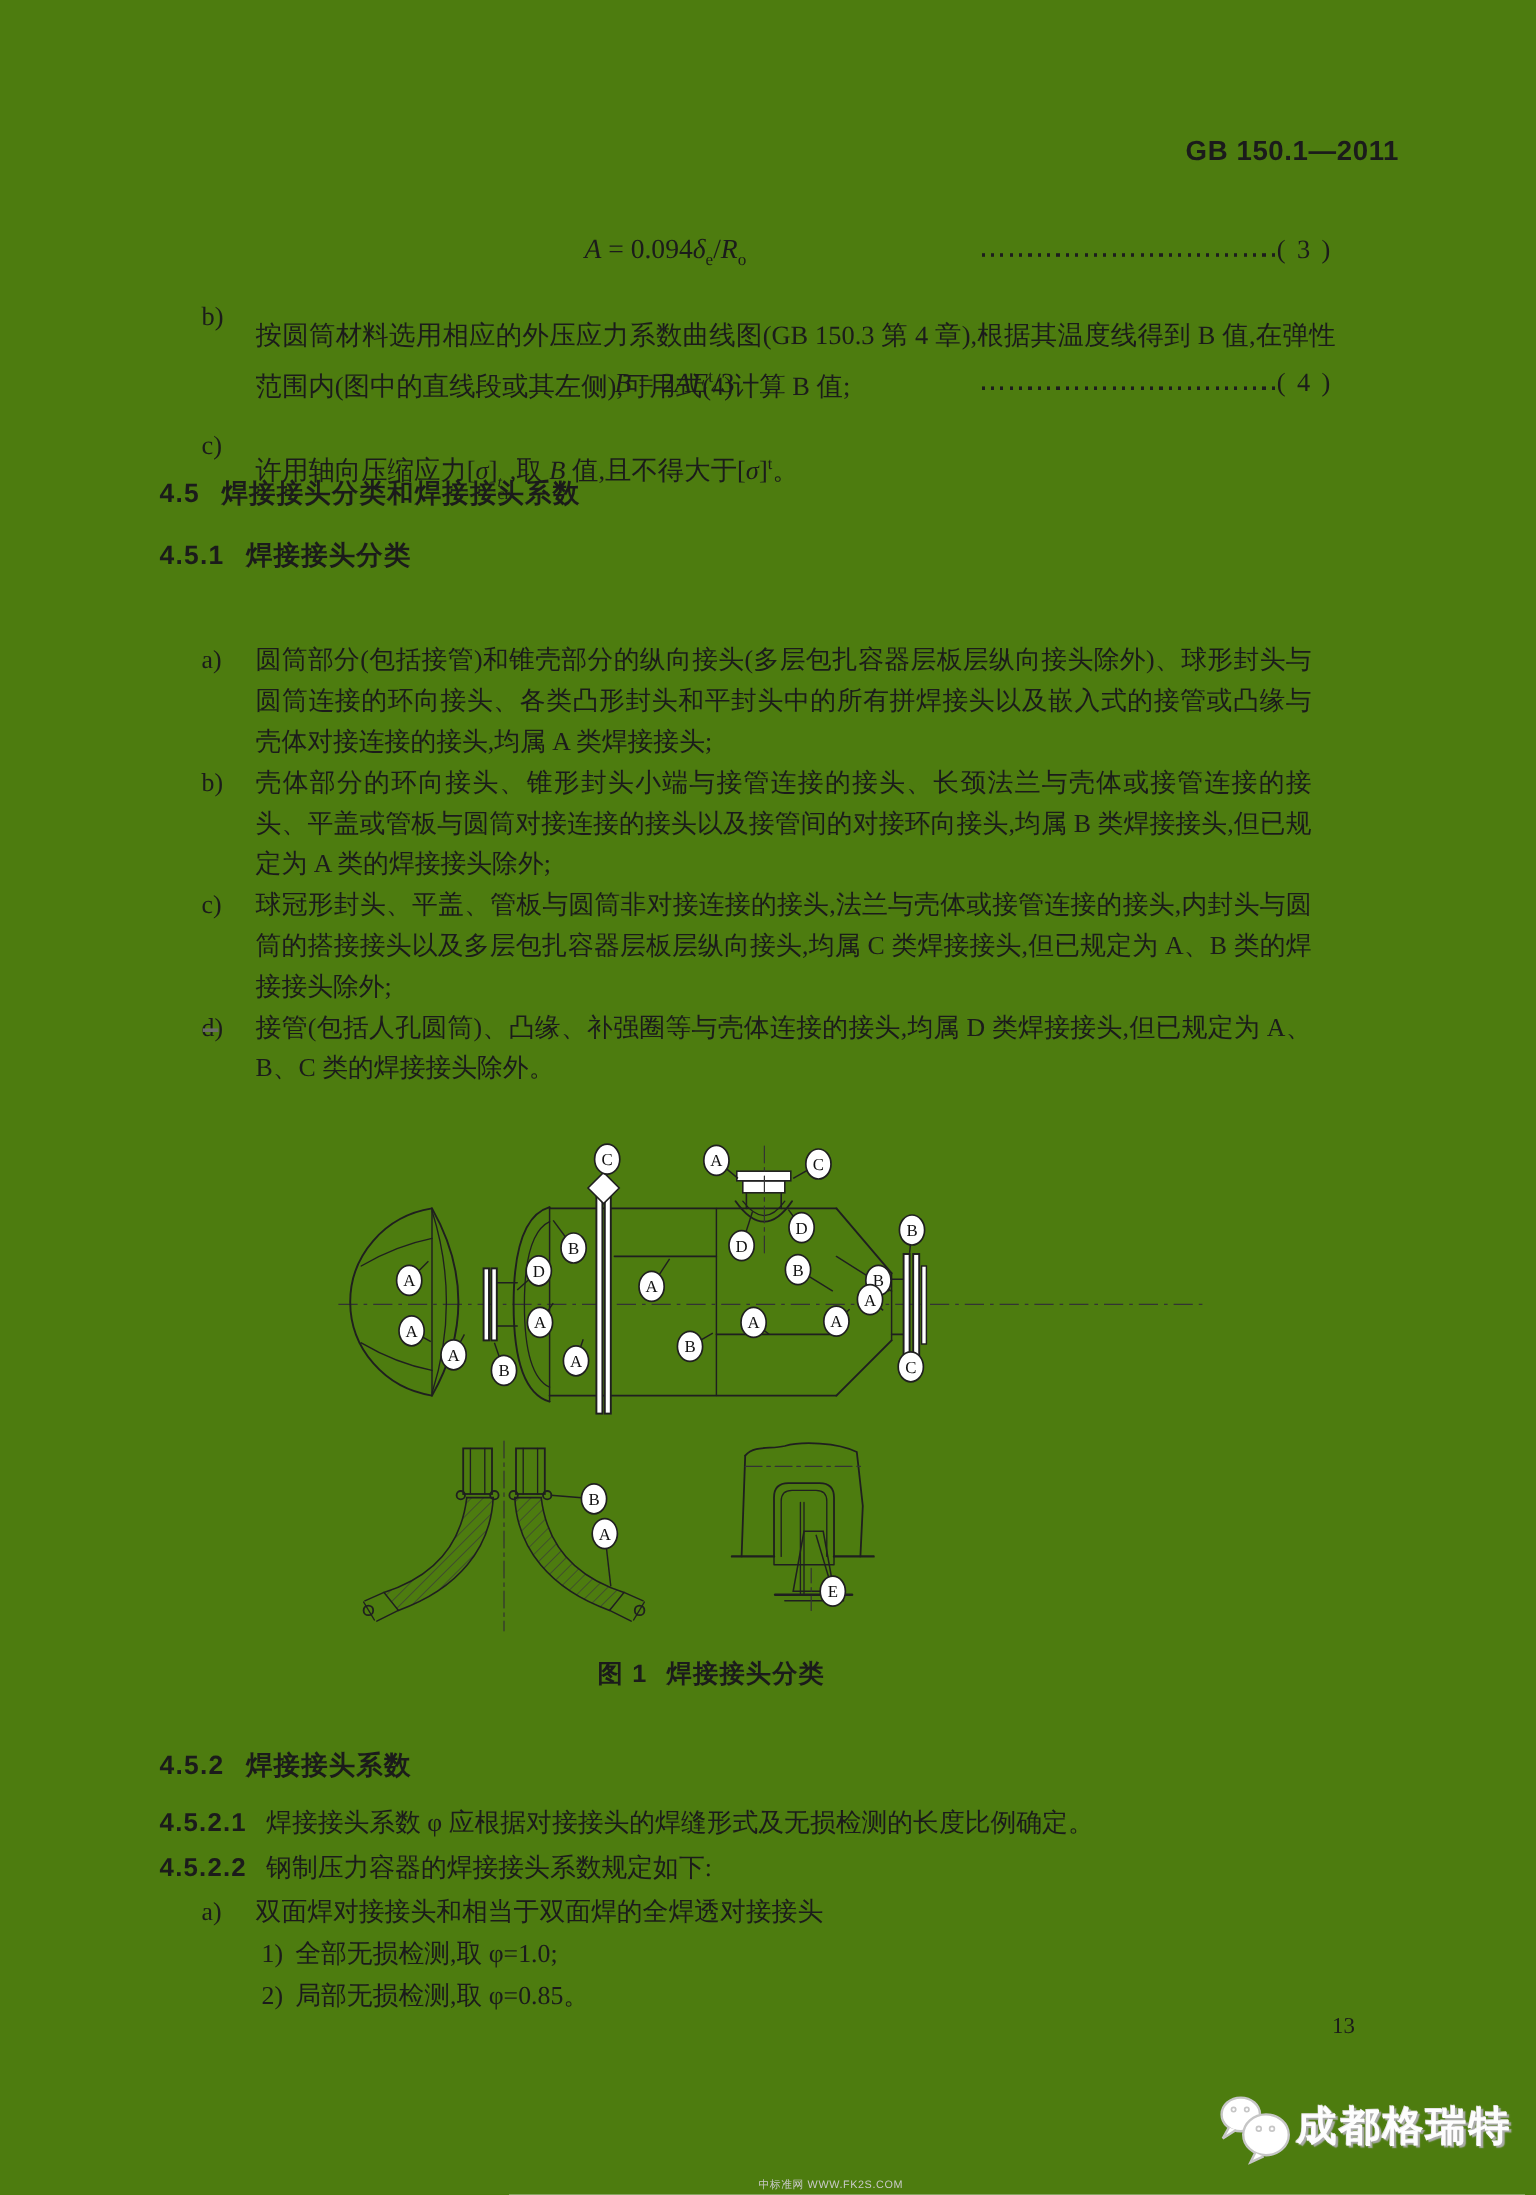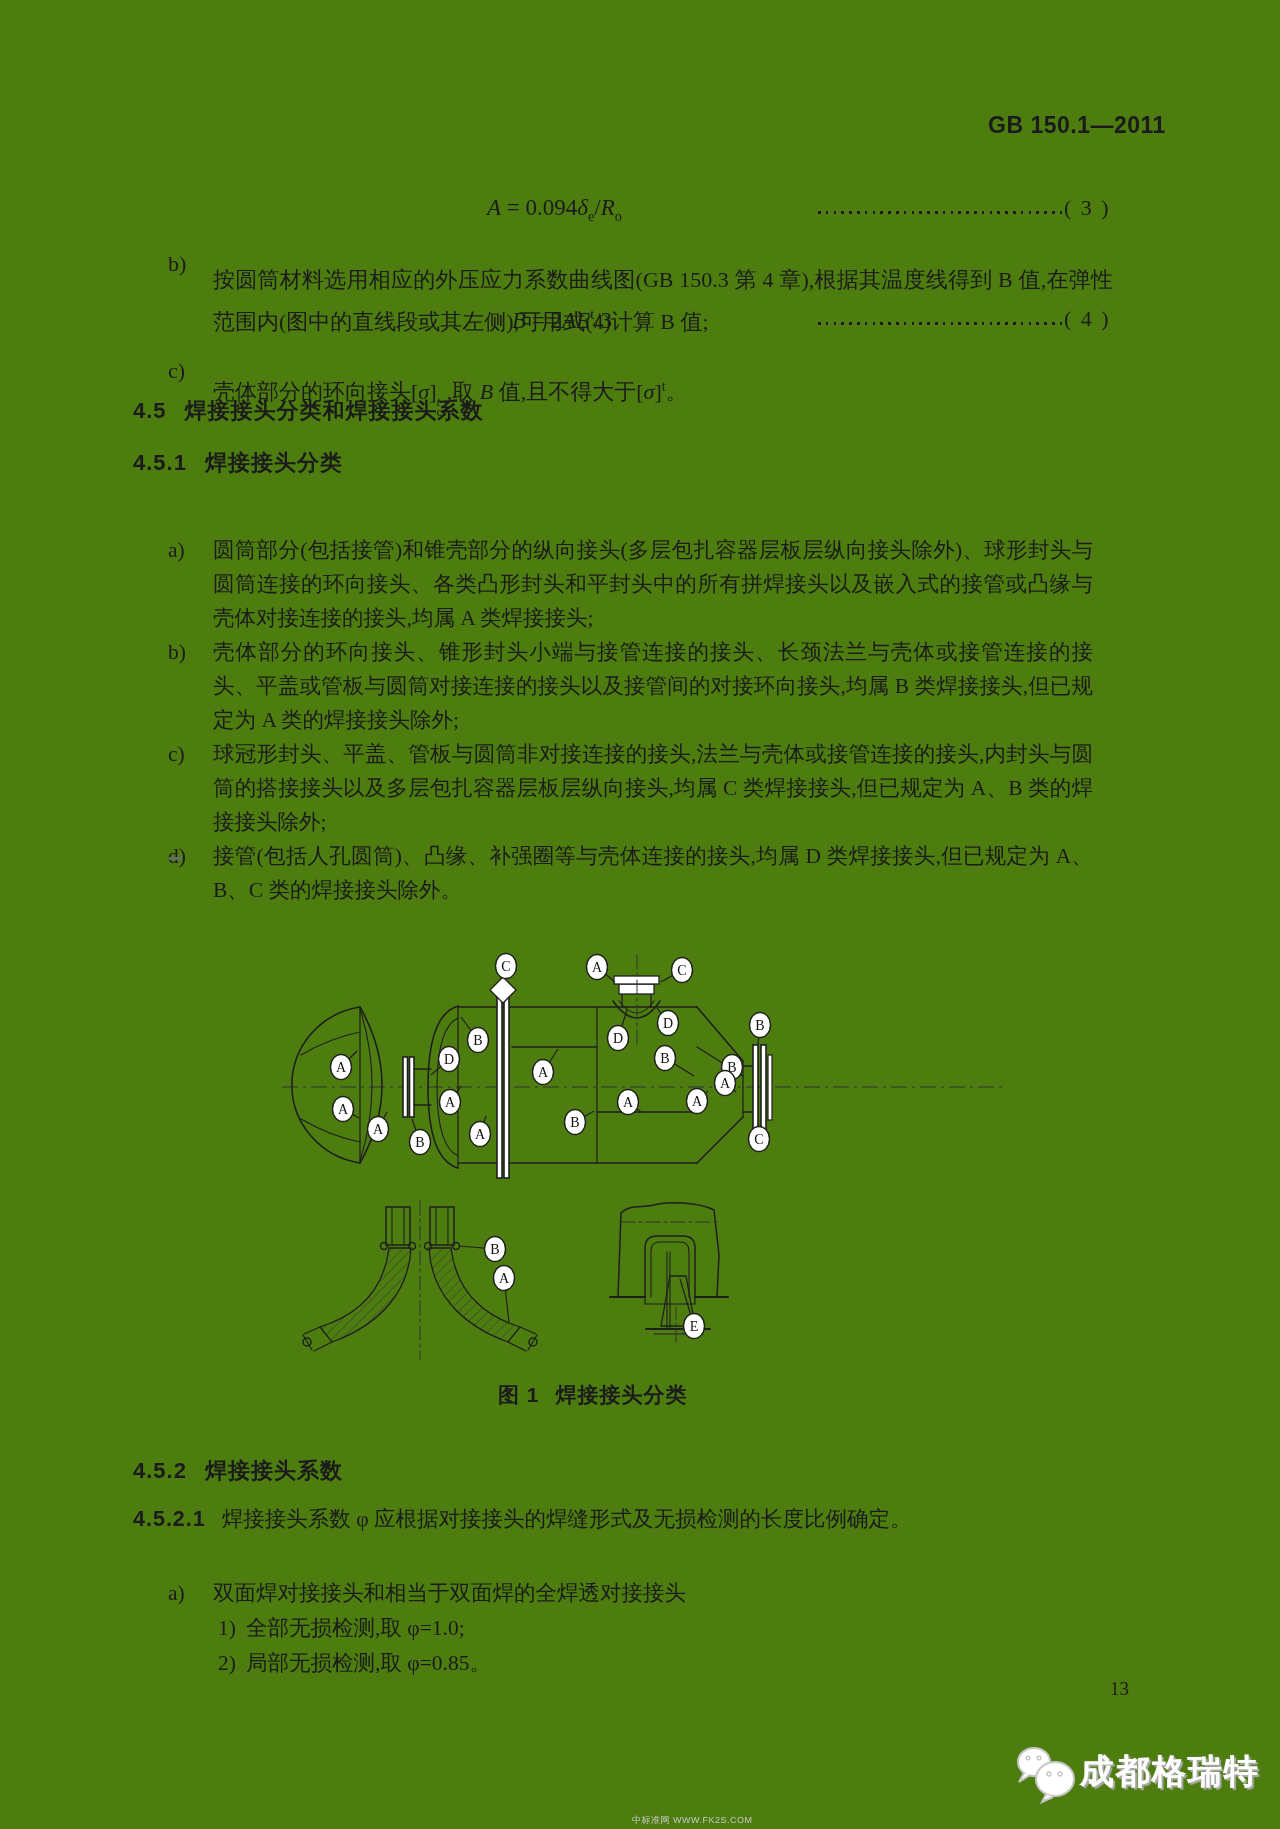--- a/index.html
+++ b/index.html
@@ -83,21 +83,21 @@
     <span class="lbl">b)</span>
     <div class="txt">按圆筒材料选用相应的外压应力系数曲线图(GB 150.3 第 4 章),根据其温度线得到 B 值,在弹性范围内(图中的直线段或其左侧),可用式(4)计算 B 值;</div>
   </div>
 
   <span class="formula" style="left:512px;top:306px"><span class="it">B</span><span> = 2</span><span class="it">A</span><span class="it">E</span><sup>t</sup><span>/3</span></span>
   <span class="dots" style="left:818px;top:322px"></span>
   <span class="eqnum" style="left:1064px;top:306px">( 4 )</span>
 
   <div class="li wide" style="left:168px;top:350px">
     <span class="lbl">c)</span>
-    <div class="txt" style="white-space:nowrap"><span>壳体部分的环向接头[</span><span class="it">σ</span><span>]</span><span class="stk">
+    <div class="txt" style="white-space:nowrap"><span>许用轴向压缩应力[</span><span class="it">σ</span><span>]</span><span class="stk">
           <span>t</span>
           <span>cr</span>
         </span><span>,取 </span><span class="it">B</span><span> 值,且不得大于[</span><span class="it">σ</span><span>]</span><sup>t</sup><span>。</span></div>
   </div>
 
   <div class="heading" style="top:396px">
     <span class="pnum">4.5</span><span>焊接接头分类和焊接接头系数</span>
   </div>
   <div class="heading" style="top:448px">
     <span class="pnum">4.5.1</span><span>焊接接头分类</span>
@@ -292,20 +292,23 @@
   <div class="caption">
     <span>图 1</span><span class="cap-gap"></span><span>焊接接头分类</span>
   </div>
 
   <div class="heading" style="top:1456px">
     <span class="pnum">4.5.2</span><span>焊接接头系数</span>
   </div>
   <div class="para" style="top:1504px">
     <span class="pnum">4.5.2.1</span><span>焊接接头系数 φ 应根据对接接头的焊缝形式及无损检测的长度比例确定。</span>
   </div>
+  <div class="para" style="top:1541px">
+    <span class="pnum">4.5.2.2</span><span>钢制压力容器的焊接接头系数规定如下:</span>
+  </div>
   <div class="li" style="left:168px;top:1576px">
     <span class="lbl">a)</span>
     <div class="txt" style="white-space:nowrap">双面焊对接接头和相当于双面焊的全焊透对接接头</div>
   </div>
   <div class="li sub" style="left:218px;top:1611px">
     <span class="lbl">1)</span>
     <div class="txt" style="white-space:nowrap">全部无损检测,取 φ=1.0;</div>
   </div>
   <div class="li sub" style="left:218px;top:1646px">
     <span class="lbl">2)</span>

